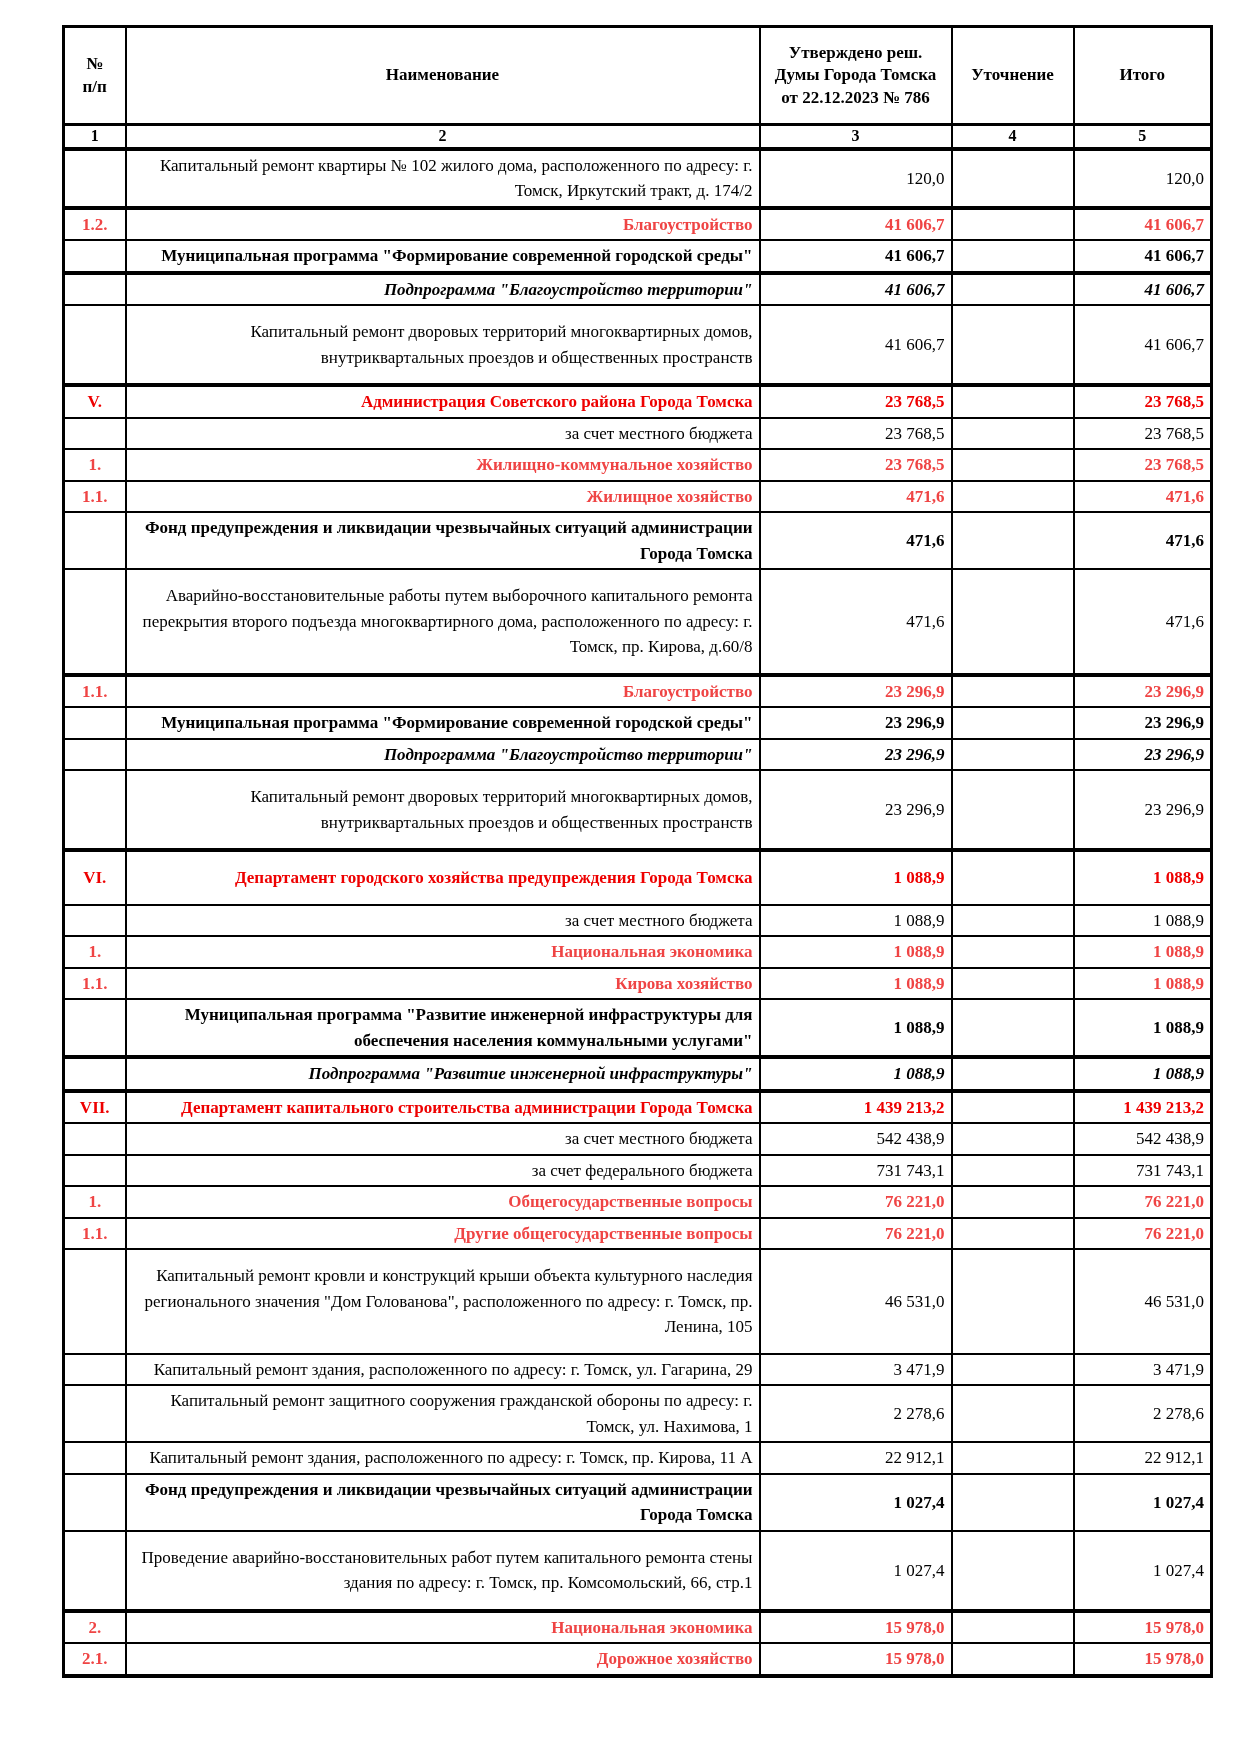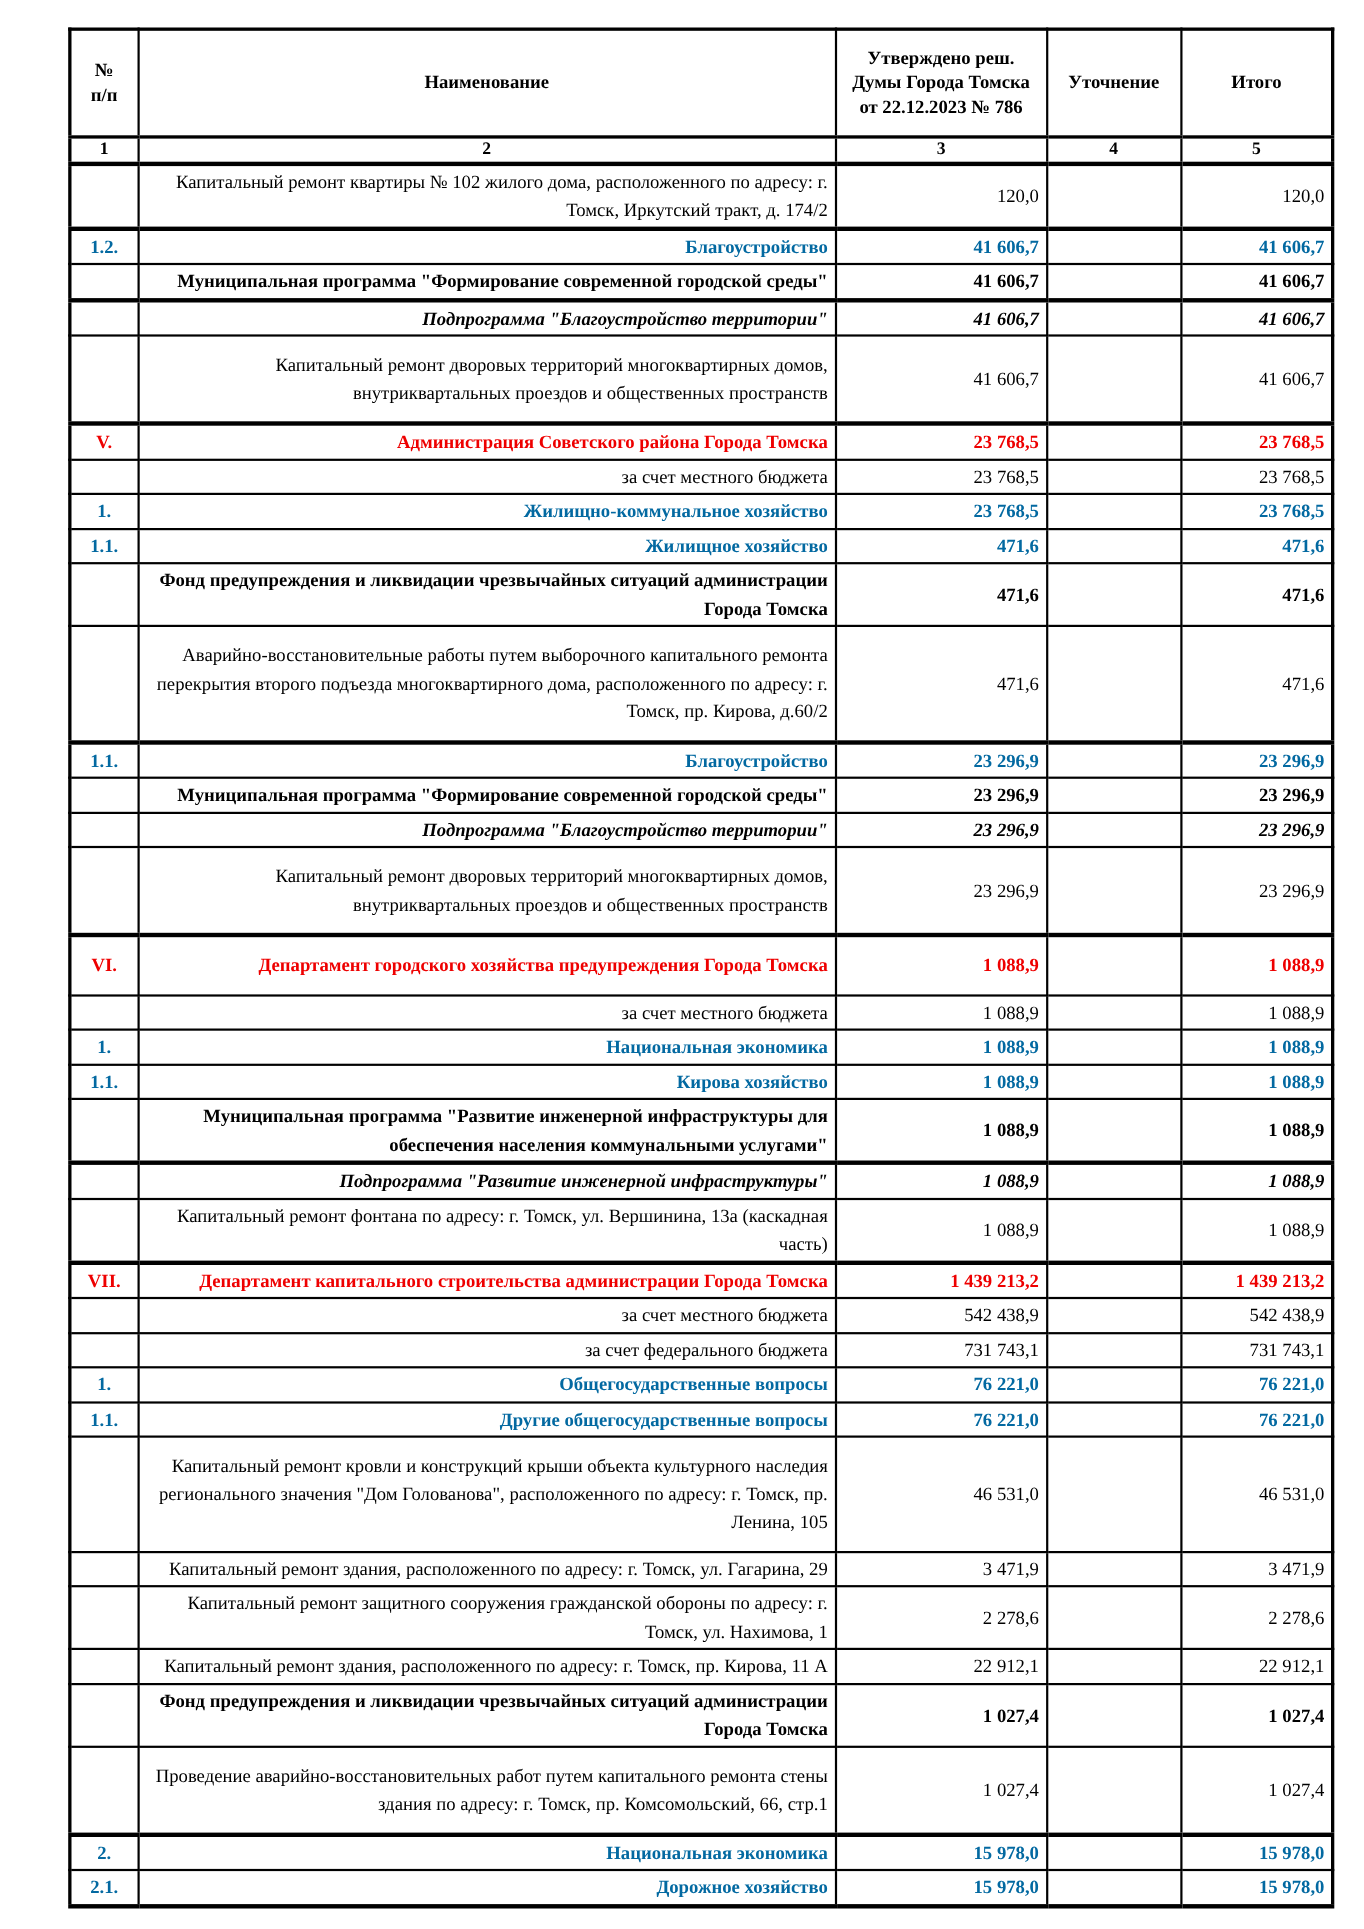--- a/index.html
+++ b/index.html
@@ -54,21 +54,21 @@
   }
   td.td-num  { text-align: center; padding: 2px 2px; }
   td.td-name { text-align: right; }
   td.td-val  { text-align: right; }
 
   tr.tall td { padding-top: 13px; padding-bottom: 13px; }
   tr.thick-top td { border-top: 4px solid #000; }
   tbody tr:last-child td { border-bottom: 4px solid #000; }
 
   tr.r-section-red  { color: #ee0000; font-weight: bold; }
-  tr.r-section-blue { color: #0369a1; font-weight: bold; }
+  tr.r-section-blue { color: #ef4444; font-weight: bold; }
   tr.r-program      { font-weight: bold; }
   tr.r-subprogram   { font-weight: bold; font-style: italic; }
   tr.r-budget       { }
 </style>
 </head>
 <body>
 
 <div class="sheet">
   <table class="budget">
     <colgroup>
@@ -161,21 +161,21 @@
         </tr>
         <tr class="r-program">
           <td class="td-num"></td>
           <td class="td-name">Фонд предупреждения и ликвидации чрезвычайных ситуаций администрации Города Томска</td>
           <td class="td-val">471,6</td>
           <td class="td-val"></td>
           <td class="td-val">471,6</td>
         </tr>
         <tr class="r-detail tall">
           <td class="td-num"></td>
-          <td class="td-name">Аварийно-восстановительные работы путем выборочного капитального ремонта перекрытия второго подъезда многоквартирного дома, расположенного по адресу: г. Томск, пр. Кирова, д.60/2</td>
+          <td class="td-name">Аварийно-восстановительные работы путем выборочного капитального ремонта перекрытия второго подъезда многоквартирного дома, расположенного по адресу: г. Томск, пр. Кирова, д.60/8</td>
           <td class="td-val">471,6</td>
           <td class="td-val"></td>
           <td class="td-val">471,6</td>
         </tr>
         <tr class="r-section-blue thick-top">
           <td class="td-num">1.1.</td>
           <td class="td-name">Благоустройство</td>
           <td class="td-val">23 296,9</td>
           <td class="td-val"></td>
           <td class="td-val">23 296,9</td>
@@ -232,27 +232,20 @@
         <tr class="r-program">
           <td class="td-num"></td>
           <td class="td-name">Муниципальная программа "Развитие инженерной инфраструктуры для обеспечения населения коммунальными услугами"</td>
           <td class="td-val">1 088,9</td>
           <td class="td-val"></td>
           <td class="td-val">1 088,9</td>
         </tr>
         <tr class="r-subprogram thick-top">
           <td class="td-num"></td>
           <td class="td-name">Подпрограмма "Развитие инженерной инфраструктуры"</td>
-          <td class="td-val">1 088,9</td>
-          <td class="td-val"></td>
-          <td class="td-val">1 088,9</td>
-        </tr>
-        <tr class="r-detail">
-          <td class="td-num"></td>
-          <td class="td-name">Капитальный ремонт фонтана по адресу: г. Томск, ул. Вершинина, 13а (каскадная часть)</td>
           <td class="td-val">1 088,9</td>
           <td class="td-val"></td>
           <td class="td-val">1 088,9</td>
         </tr>
         <tr class="r-section-red thick-top">
           <td class="td-num">VII.</td>
           <td class="td-name">Департамент капитального строительства администрации Города Томска</td>
           <td class="td-val">1 439 213,2</td>
           <td class="td-val"></td>
           <td class="td-val">1 439 213,2</td>

